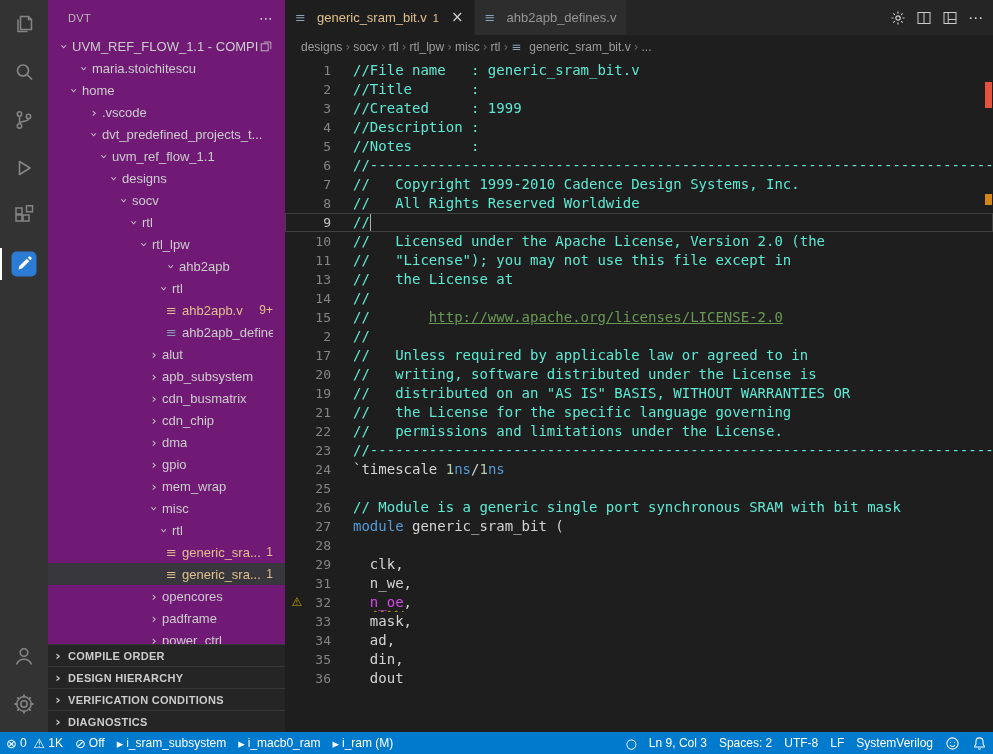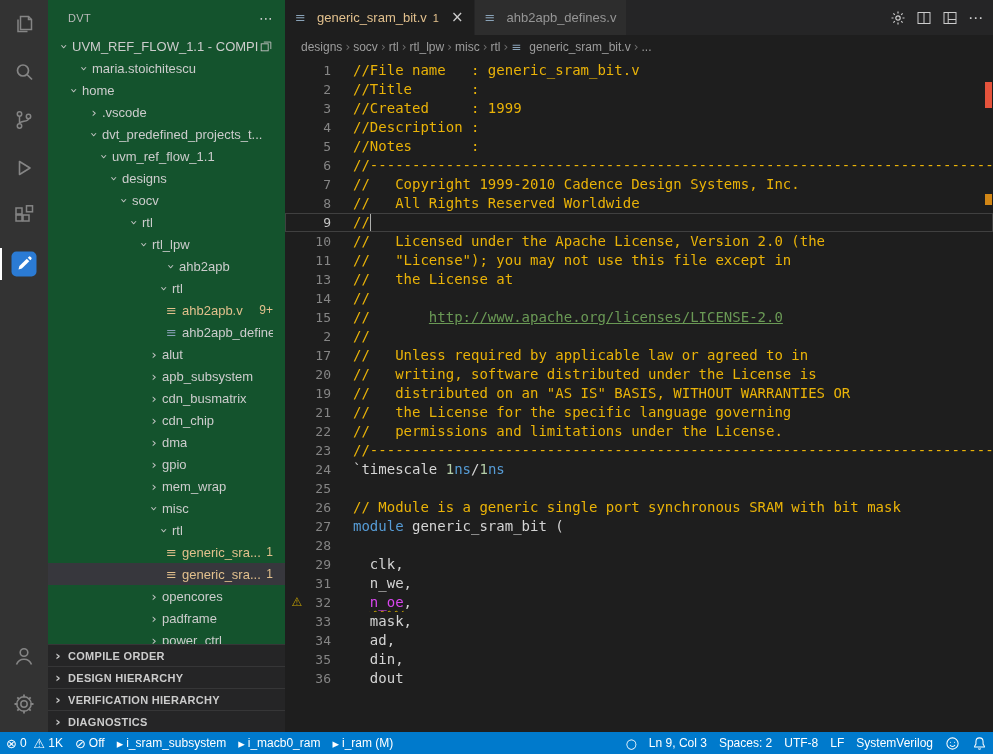--- a/index.html
+++ b/index.html
@@ -11,21 +11,21 @@
   
   .activity-bar{width:48px;background:#333333;display:flex;flex-direction:column;flex:none}
   .ab-top,.ab-bottom{display:flex;flex-direction:column;align-items:center}
   .ab-bottom{margin-top:auto;padding-bottom:4px}
   .ab-icon{width:48px;height:48px;display:flex;align-items:center;justify-content:center;
     color:#858585;position:relative;cursor:pointer}
   .ab-icon.active{color:#ffffff}
   .ab-icon.active::before{content:'';position:absolute;left:0;top:8px;bottom:8px;width:2px;background:#ffffff}
 
   
-  .sidebar{width:237px;background:#14532d;display:flex;flex-direction:column;flex:none;min-height:0}
+  .sidebar{width:237px;background:#701a75;display:flex;flex-direction:column;flex:none;min-height:0}
   .sidebar-header{height:35px;flex:none;display:flex;align-items:center;padding:0 12px 0 20px}
   .sidebar-title{font-size:11px;letter-spacing:.4px;color:#bbbbbb}
   .sidebar-more{margin-left:auto;color:#cccccc;font-family:"DejaVu Sans",sans-serif;cursor:pointer;font-size:14px}
   .tree{flex:1;overflow:hidden;min-height:0}
   .row{height:22px;display:flex;align-items:center;padding-right:12px;cursor:pointer;white-space:nowrap}
   .row.selected{background:#37373d}
   .twisty{width:16px;flex:none;text-align:center;color:#c5c5c5;font-family:"DejaVu Sans",sans-serif;
     font-size:13px;line-height:1;display:inline-block}
   .twisty.expanded{transform:rotate(90deg)}
   .file-ico{width:16px;flex:none;color:#8aa3b8;font-family:"DejaVu Sans",sans-serif;font-size:13px;text-align:left}
@@ -58,21 +58,21 @@
   .crumb-sep{color:#6e6e6e;font-family:"DejaVu Sans",sans-serif;padding:0 3px}
 
   .code{flex:1;position:relative;overflow:hidden;font-family:"DejaVu Sans Mono",monospace;
     font-size:14px;line-height:19px;padding-top:2px}
   .code-line{display:flex;height:19px;white-space:pre}
   .code-line.current{outline:1px solid #404040;outline-offset:-1px}
   .glyph{width:24px;flex:none;text-align:center;color:#cca700;font-family:"DejaVu Sans",sans-serif;font-size:12px}
   .ln{width:22px;flex:none;text-align:right;color:#858585;font-size:13px}
   .code-line.current .ln{color:#c6c6c6}
   .src{padding-left:22px;position:relative;flex:1;overflow:hidden}
-  .tok-comment{color:#eab308}
+  .tok-comment{color:#5eead4}
   .tok-comment-link{color:#6a9955;text-decoration:underline}
   .tok-keyword{color:#569cd6}
   .tok-number{color:#b5cea8}
   .tok-default{color:#d4d4d4}
   .tok-warn{color:#d946ef;text-decoration:underline;text-decoration-style:wavy;
     text-decoration-color:#cca700;text-underline-offset:3px;text-decoration-thickness:1px}
   .caret{position:absolute;left:calc(22px + 2ch);top:1px;width:1.5px;height:17px;background:#aeafad}
   .scrollbar{position:absolute;top:0;right:0;width:10px;bottom:0}
   .marker{position:absolute;right:1px;width:7px}
   .marker.m1{top:23px;height:26px;background:#e5533c}
@@ -288,21 +288,21 @@
           <div class="section">
             <span class="twisty">›</span>
             <span class="sec-label">COMPILE ORDER</span>
           </div>
           <div class="section">
             <span class="twisty">›</span>
             <span class="sec-label">DESIGN HIERARCHY</span>
           </div>
           <div class="section">
             <span class="twisty">›</span>
-            <span class="sec-label">VERIFICATION HIERARCHY</span>
+            <span class="sec-label">VERIFICATION CONDITIONS</span>
           </div>
           <div class="section">
             <span class="twisty">›</span>
             <span class="sec-label">DIAGNOSTICS</span>
           </div>
         </div>
     </div>
 
     <div class="editor-col">
       <div class="tab-bar">

